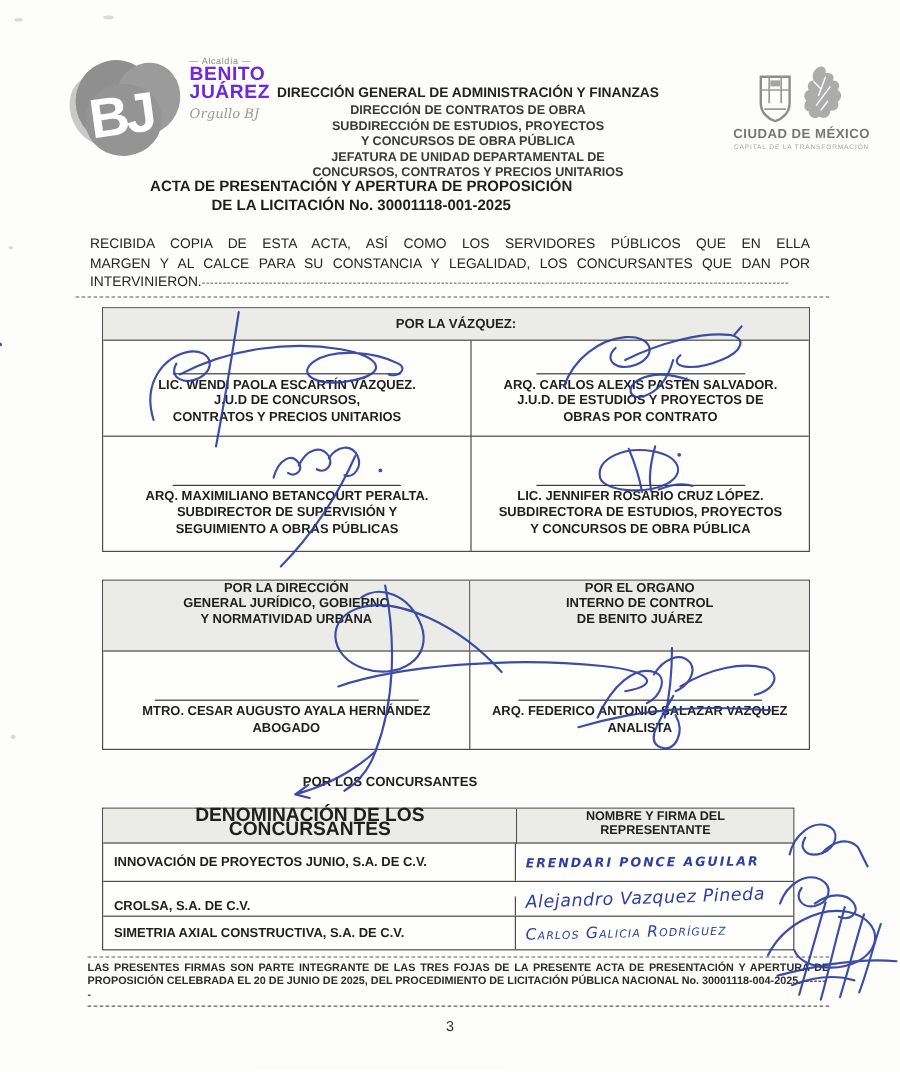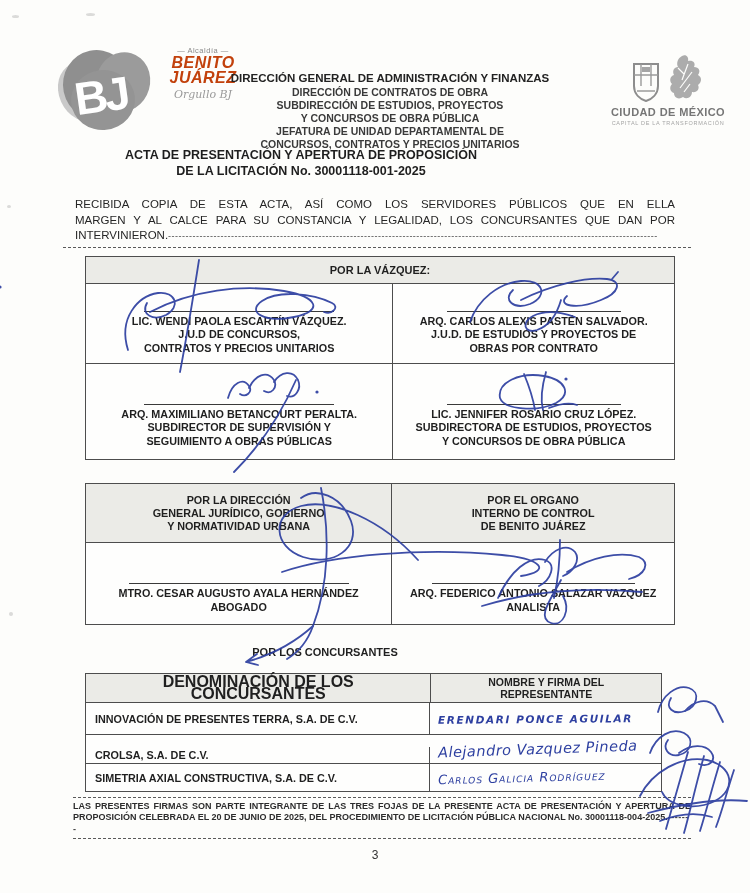--- a/index.html
+++ b/index.html
@@ -1,23 +1,23 @@
 <!DOCTYPE html>
 <html><head>
 <meta charset="utf-8">
 <style>
   html,body{margin:0;padding:0;background:#fff;}
   .sheet{position:relative;width:750px;height:893px;background:#fdfdfb;overflow:hidden;
          font-family:"Liberation Sans",sans-serif;color:#2a2a2a;}
   
   .bj-logo{position:absolute;left:45px;top:36px;width:195px;height:100px;}
   .bj-blob{position:absolute;left:0;top:4px;}
-  .bj-text{position:absolute;left:113px;top:10px;width:90px;text-align:center;color:#6f6f6f;}
+  .bj-text{position:absolute;left:113px;top:10px;width:90px;text-align:left;color:#6f6f6f;}
   .bj-alcaldia{font-size:7.5px;letter-spacing:.5px;color:#8a8a8a;}
-  .bj-name{font-size:16px;font-weight:bold;font-style:italic;line-height:15px;color:#c2410c;letter-spacing:.5px;}
+  .bj-name{font-size:16px;font-weight:bold;line-height:15px;color:#6d28d9;letter-spacing:.5px;}
   .bj-tagline{font-family:"DejaVu Serif",serif;font-style:italic;font-size:11px;color:#9a9a9a;margin-top:3px;}
   .letterhead{position:absolute;left:205px;top:46px;width:370px;text-align:center;}
   .lh-main{font-size:11.5px;font-weight:bold;color:#222;margin-bottom:2px;margin-top:26px;}
   .lh-sub{font-size:10.5px;font-weight:bold;color:#3a3a3a;line-height:13px;}
   .cdmx-logo{position:absolute;left:598px;top:52px;width:140px;text-align:center;color:#7d7d7d;}
   .cdmx-icons{display:flex;justify-content:center;align-items:flex-end;gap:8px;height:50px;}
   .cdmx-title{font-size:11px;font-weight:bold;letter-spacing:.4px;color:#767676;margin-top:4px;}
   .cdmx-sub{font-size:5.5px;letter-spacing:.7px;color:#a5a5a5;margin-top:2px;}
   
   .doc-title{position:absolute;left:0;top:148px;width:602px;text-align:center;
@@ -30,21 +30,21 @@
   
   .tbl{position:absolute;background:#fefefd;border:1.3px solid #4d4d4d;}
   .tbl-head{background:#ebebe7;border-bottom:1.3px solid #4d4d4d;display:flex;align-items:center;justify-content:center;
             font-weight:bold;font-size:11px;color:#1f1f1f;}
   .trow{display:flex;}
   .tcell{display:flex;flex-direction:column;justify-content:flex-end;align-items:center;
          text-align:center;font-weight:bold;font-size:10.8px;line-height:13.5px;color:#1f1f1f;padding-bottom:8px;}
   .brd-r{border-right:1.3px solid #4d4d4d;}
   .brd-b{border-bottom:1.3px solid #4d4d4d;}
   .sig-line{width:62%;border-top:1.5px solid #3a3a3a;margin-bottom:3px;}
-  .hdr-cell{background:#ebebe7;display:flex;flex-direction:column;justify-content:center;align-items:center;
+  .hdr-cell{background:#ebebe7;display:flex;flex-direction:column;justify-content:flex-start;align-items:center;
             text-align:center;font-weight:bold;font-size:10.8px;line-height:13px;color:#1f1f1f;}
   .conc-title{position:absolute;left:85px;top:646px;width:480px;text-align:center;
               font-size:11px;font-weight:bold;color:#1f1f1f;}
   .c-company{display:flex;align-items:center;padding-left:9px;font-weight:bold;font-size:10.8px;color:#1f1f1f;text-align:left;}
   .c-rep{display:flex;align-items:center;padding-left:8px;overflow:visible;}
   .hw{color:#2d3fa0;font-style:italic;font-family:"DejaVu Sans",sans-serif;white-space:nowrap;}
   .hw1{font-size:10.5px;font-weight:600;letter-spacing:1.6px;transform:rotate(-.5deg);}
   .hw2{font-size:14.5px;transform:rotate(-2deg);letter-spacing:.5px;}
   .hw3{font-size:13px;font-variant:small-caps;transform:rotate(-1.5deg);letter-spacing:1px;}
   
@@ -185,21 +185,21 @@
       <div class="hdr-cell brd-r brd-b" style="width:60%;font-size:16px;line-height:12px;">
         <div>DENOMINACIÓN DE LOS</div>
         <div>CONCURSANTES</div>
       </div>
       <div class="hdr-cell brd-b" style="width:40%;font-size:10.5px;line-height:12px;">
         <div>NOMBRE Y FIRMA DEL</div>
         <div>REPRESENTANTE</div>
       </div>
     </div>
     <div class="trow brd-b" style="height:31px;">
-      <div class="c-company brd-r" style="width:60%;">INNOVACIÓN DE PRESENTES TERRA, S.A. DE C.V.</div>
+      <div class="c-company brd-r" style="width:60%;">INNOVACIÓN DE PROYECTOS JUNIO, S.A. DE C.V.</div>
       <div class="c-rep" style="width:40%;">
         <span class="hw hw1">ERENDARI PONCE AGUILAR</span>
       </div>
     </div>
     <div class="trow brd-b" style="height:28px;">
       <div class="c-company brd-r" style="width:60%;margin-top:12px;">CROLSA, S.A. DE C.V.</div>
       <div class="c-rep" style="width:40%;">
         <span class="hw hw2">Alejandro Vazquez Pineda</span>
       </div>
     </div>

